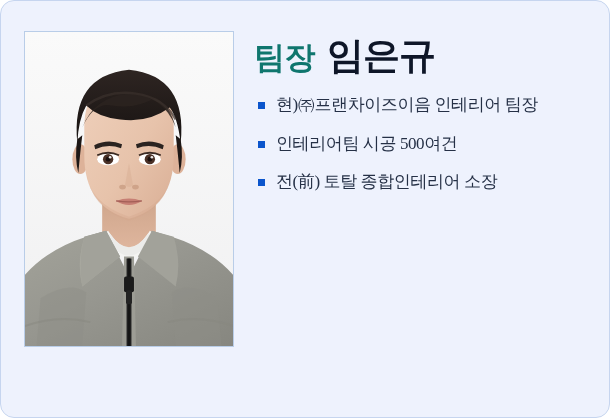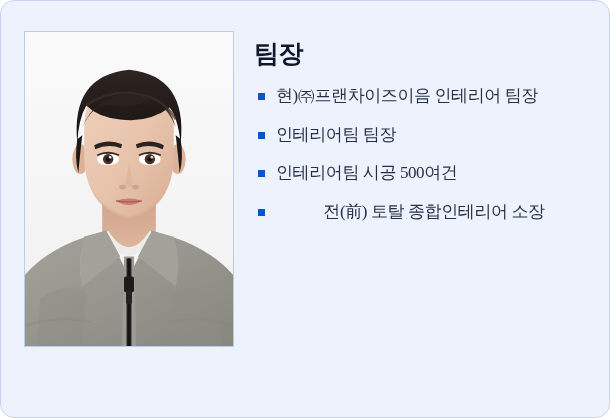--- a/index.html
+++ b/index.html
@@ -53,23 +53,23 @@
   }
 
   .name-line {
     display: flex;
     align-items: baseline;
     gap: 12px;
     margin: 0 0 14px 0;
     white-space: nowrap;
   }
   .role-title {
-    font-size: 25px;
+    font-size: 31px;
     font-weight: bold;
-    color: #0f172a;
+    color: #0f766e;
     letter-spacing: -0.5px;
   }
   .person-name {
     font-size: 37px;
     font-weight: bold;
     color: #0e1628;
     letter-spacing: -1px;
     line-height: 1;
   }
 
@@ -81,21 +81,21 @@
   }
   .credential-item {
     position: relative;
     padding-left: 22px;
     margin-bottom: 14px;
     font-size: 17px;
     line-height: 1.45;
     color: #253046;
     letter-spacing: -0.4px;
   }
-  .credential-item:last-child { margin-bottom: 0; text-align: center; }
+  .credential-item:last-child { margin-bottom: 0; }
   .bullet-marker {
     position: absolute;
     left: 4px;
     top: 9px;
     width: 7px;
     height: 7px;
     background: #0b55cc;
   }
   .credential-line { display: block; }
 </style>
@@ -199,32 +199,32 @@
         <path d="M62 140 Q64 172 105 186 Q146 172 148 140
                  Q144 178 105 190 Q66 178 62 140 Z" fill="#d3a68d" opacity="0.35"></path>
       </svg>
     </div>
   </div>
 
   <div class="info">
 
     <div class="name-line">
       <span class="role-title">팀장</span>
+      <span class="person-name">임은규</span>
     </div>
 
     <ul class="credentials">
 
       <li class="credential-item">
         <span class="bullet-marker"></span>
         <span class="credential-line">현)㈜프랜차이즈이음 인테리어 팀장</span>
       </li>
 
       <li class="credential-item">
         <span class="bullet-marker"></span>
-        <span class="credential-line">인테리어팀 팀장</span>
       </li>
 
       <li class="credential-item">
         <span class="bullet-marker"></span>
         <span class="credential-line">인테리어팀 시공 500여건</span>
       </li>
 
       <li class="credential-item">
         <span class="bullet-marker"></span>
         <span class="credential-line">전(前) 토탈 종합인테리어 소장</span>

